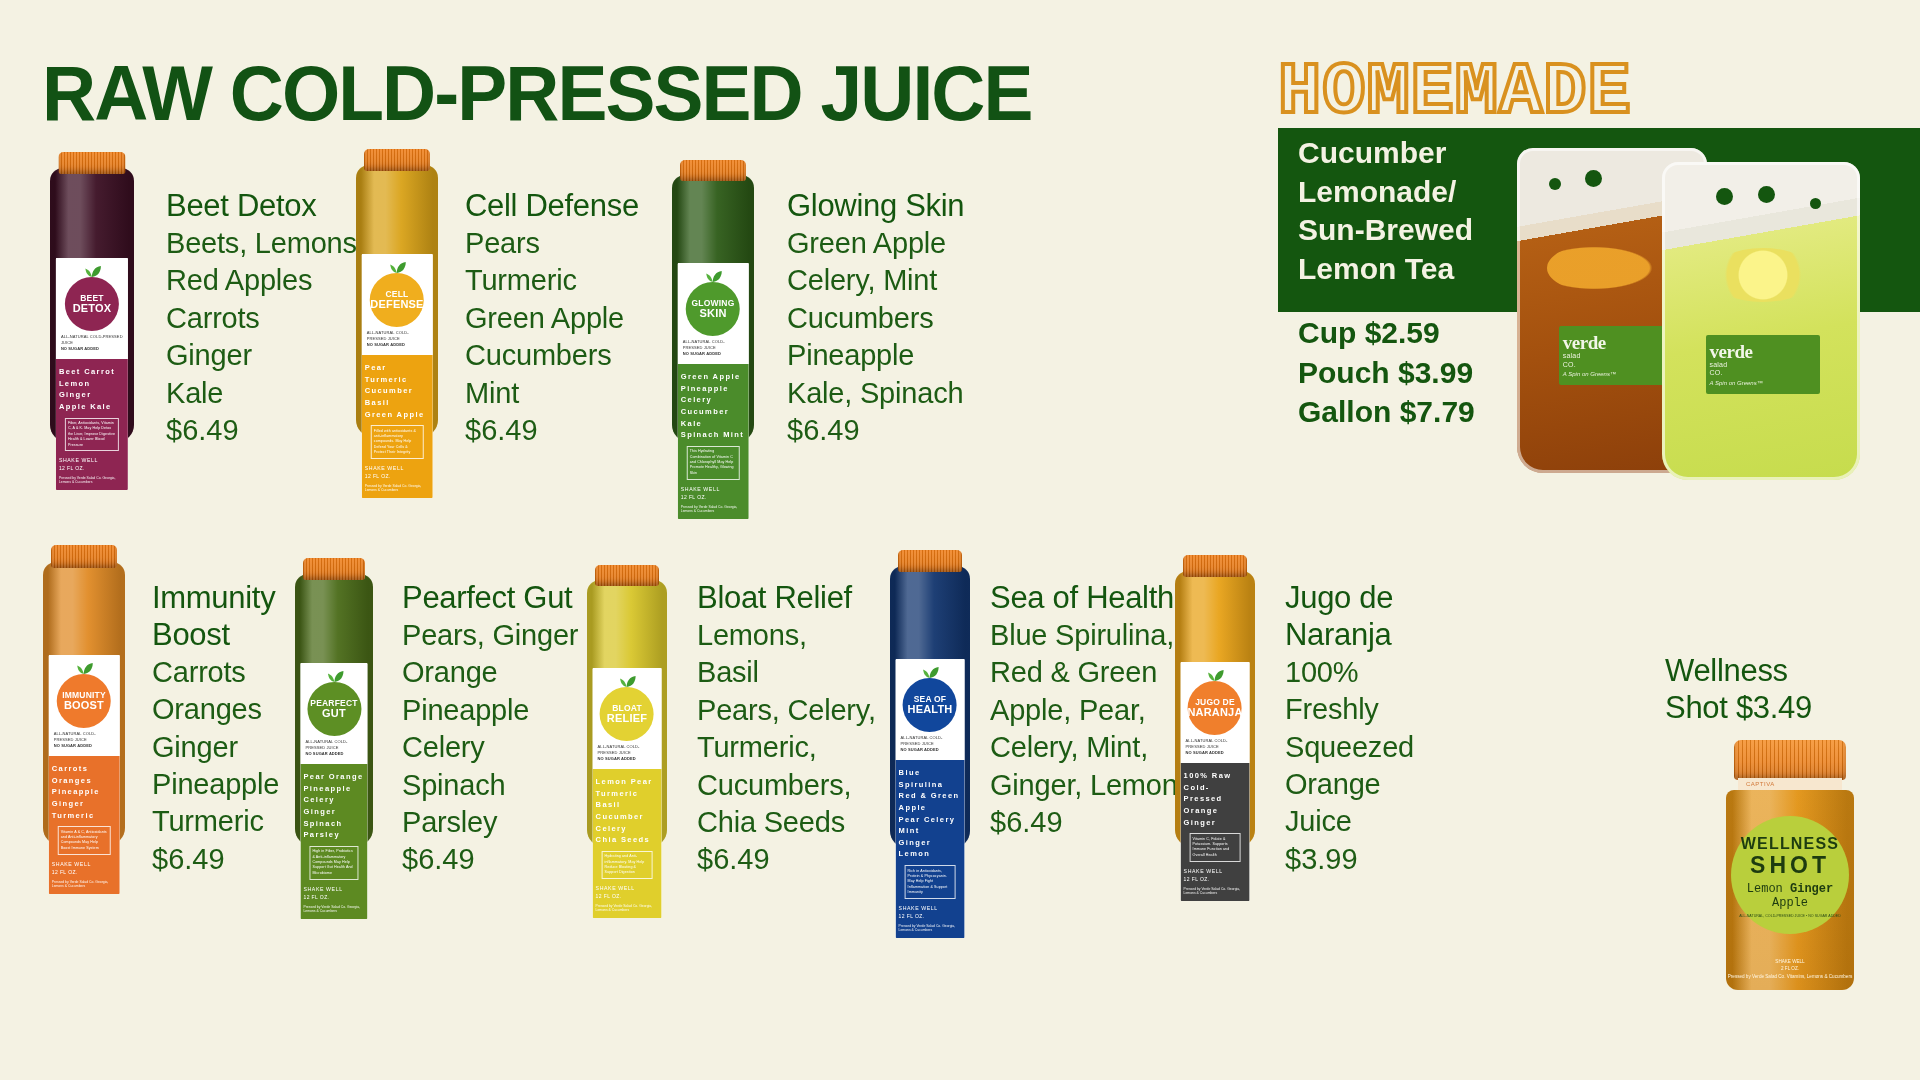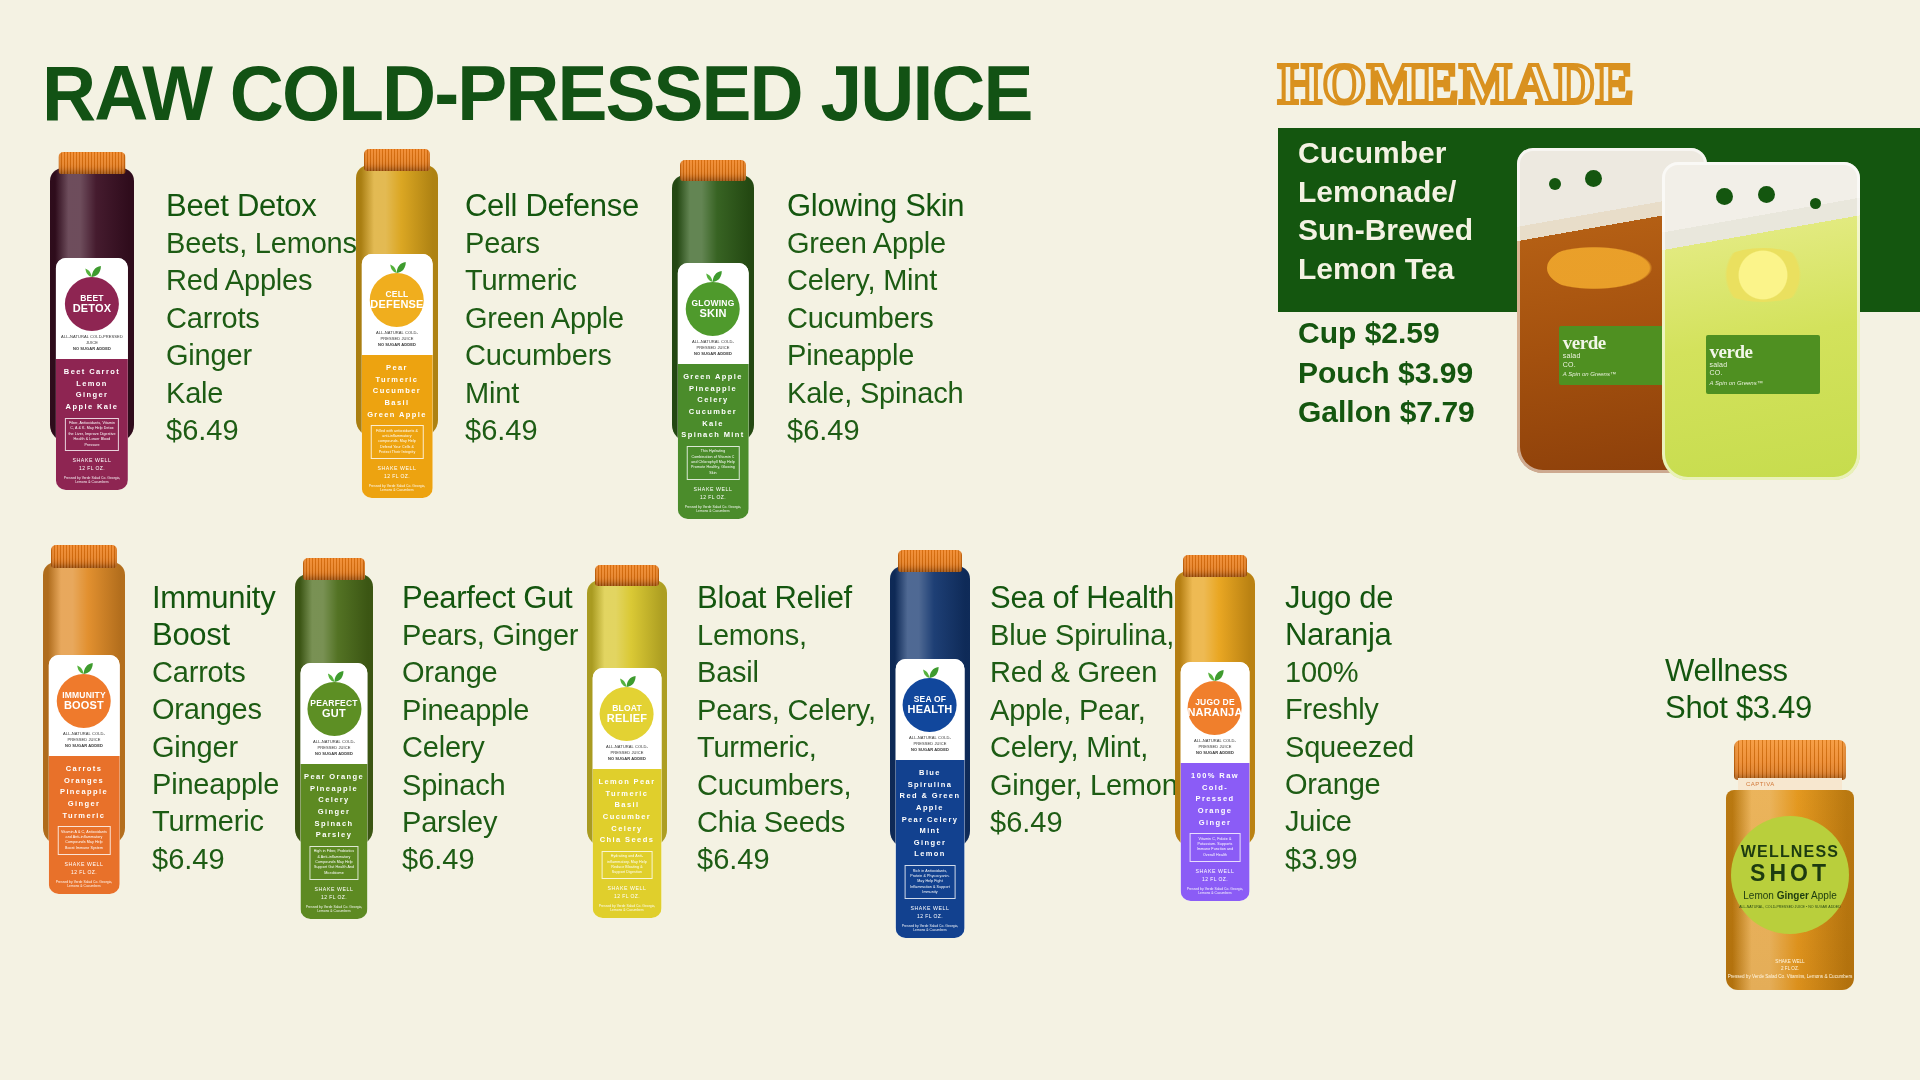--- a/index.html
+++ b/index.html
@@ -32,23 +32,23 @@
     color: #125214;
     transform: scaleX(0.96);
     transform-origin: left center;
     white-space: nowrap;
   }
 
   .homemade {
     position: absolute;
     left: 1278px;
     top: 52px;
-    font-family: Liberation Serif, serif;
+    font-family: Liberation Mono, monospace;
     font-weight: 700;
-    font-size: 56px;
+    font-size: 72px;
     letter-spacing: 1px;
     color: transparent;
     -webkit-text-stroke: 4px #d9911f;
     white-space: nowrap;
   }
 
   
   .hm-panel {
     position: absolute;
     left: 1278px;
@@ -180,24 +180,24 @@
   .body::before {
     content: ""; position: absolute; inset: 0;
     background: linear-gradient(90deg, rgba(0,0,0,.22) 0 6%,
       rgba(255,255,255,.26) 22% 36%, rgba(255,255,255,.05) 55%,
       rgba(0,0,0,.20) 94% 100%);
   }
   .label {
     position: absolute; left: 50%; transform: translateX(-50%);
     width: 86%;
     background: #ffffff;
-    border-radius: 10px;
+    border-radius: 1px;
     z-index: 3;
     overflow: hidden;
-    text-align: center;
+    text-align: left;
   }
   .lab-top { background: #fff; padding: 7px 3px 4px; }
   .lab-leaf { height: 11px; position: relative; }
   .lab-leaf svg { position: absolute; left: 50%; transform: translateX(-50%); }
   .lab-circle {
     width: 54px; height: 54px; border-radius: 50%;
     margin: 1px auto 0; display: flex; flex-direction: column;
     align-items: center; justify-content: center;
     color: #fff; line-height: 1.02;
   }
@@ -248,21 +248,21 @@
   }
   .shot-label {
     position: absolute; left: 50%; transform: translateX(-50%); top: 26px;
     width: 118px; height: 118px; border-radius: 50%;
     background: #b9cf3c; color: #1d3b10; text-align: center;
     display: flex; flex-direction: column; align-items: center;
     justify-content: center; padding-top: 4px;
   }
   .shot-l1 { font-weight: 700; font-size: 16px; letter-spacing: 1.2px; }
   .shot-l2 { font-weight: 700; font-size: 23px; letter-spacing: 4px; margin-top: -1px;}
-  .shot-l3 { font-size: 10px; margin-top: 3px; }
+  .shot-l3 { font-size: 12px; margin-top: 3px; font-family: Liberation Mono, monospace; }
   .shot-l3 b { font-weight: 700; }
   .shot-fine { font-size: 3.6px; line-height: 1.45; margin-top: 4px; color: #2a4a16; }
   .shot-foot {
     position: absolute; left: 0; bottom: 10px; width: 100%;
     text-align: center; font-size: 4.6px; color: #fff6e2; line-height: 1.6;
   }
 </style>
 </head>
 <body>
 
@@ -627,21 +627,21 @@
       </div>
       <div class="lab-circle" style="background:#f07f2c">
         <span class="lab-c1">JUGO DE</span>
         <span class="lab-c2">NARANJA</span>
       </div>
       <div class="lab-fine">
         <div>ALL-NATURAL COLD-PRESSED JUICE</div>
         <div><b>NO SUGAR ADDED</b></div>
       </div>
     </div>
-    <div class="lab-bottom" style="background:#8b5cf6">
+    <div class="lab-bottom" style="background:#404040">
       <div class="lab-ing">
               <div>100% Raw</div>
               <div>Cold-Pressed</div>
               <div>Orange Ginger</div>
             </div>
       <div class="lab-box">Vitamin C, Folate &amp; Potassium. Supports Immune Function and Overall Health</div>
       <div class="lab-shake">SHAKE WELL</div>
       <div class="lab-oz">12 FL OZ.</div>
       <div class="lab-foot">Pressed by Verde Salad Co. Georgia, Lemons &amp; Cucumbers</div>
     </div>

